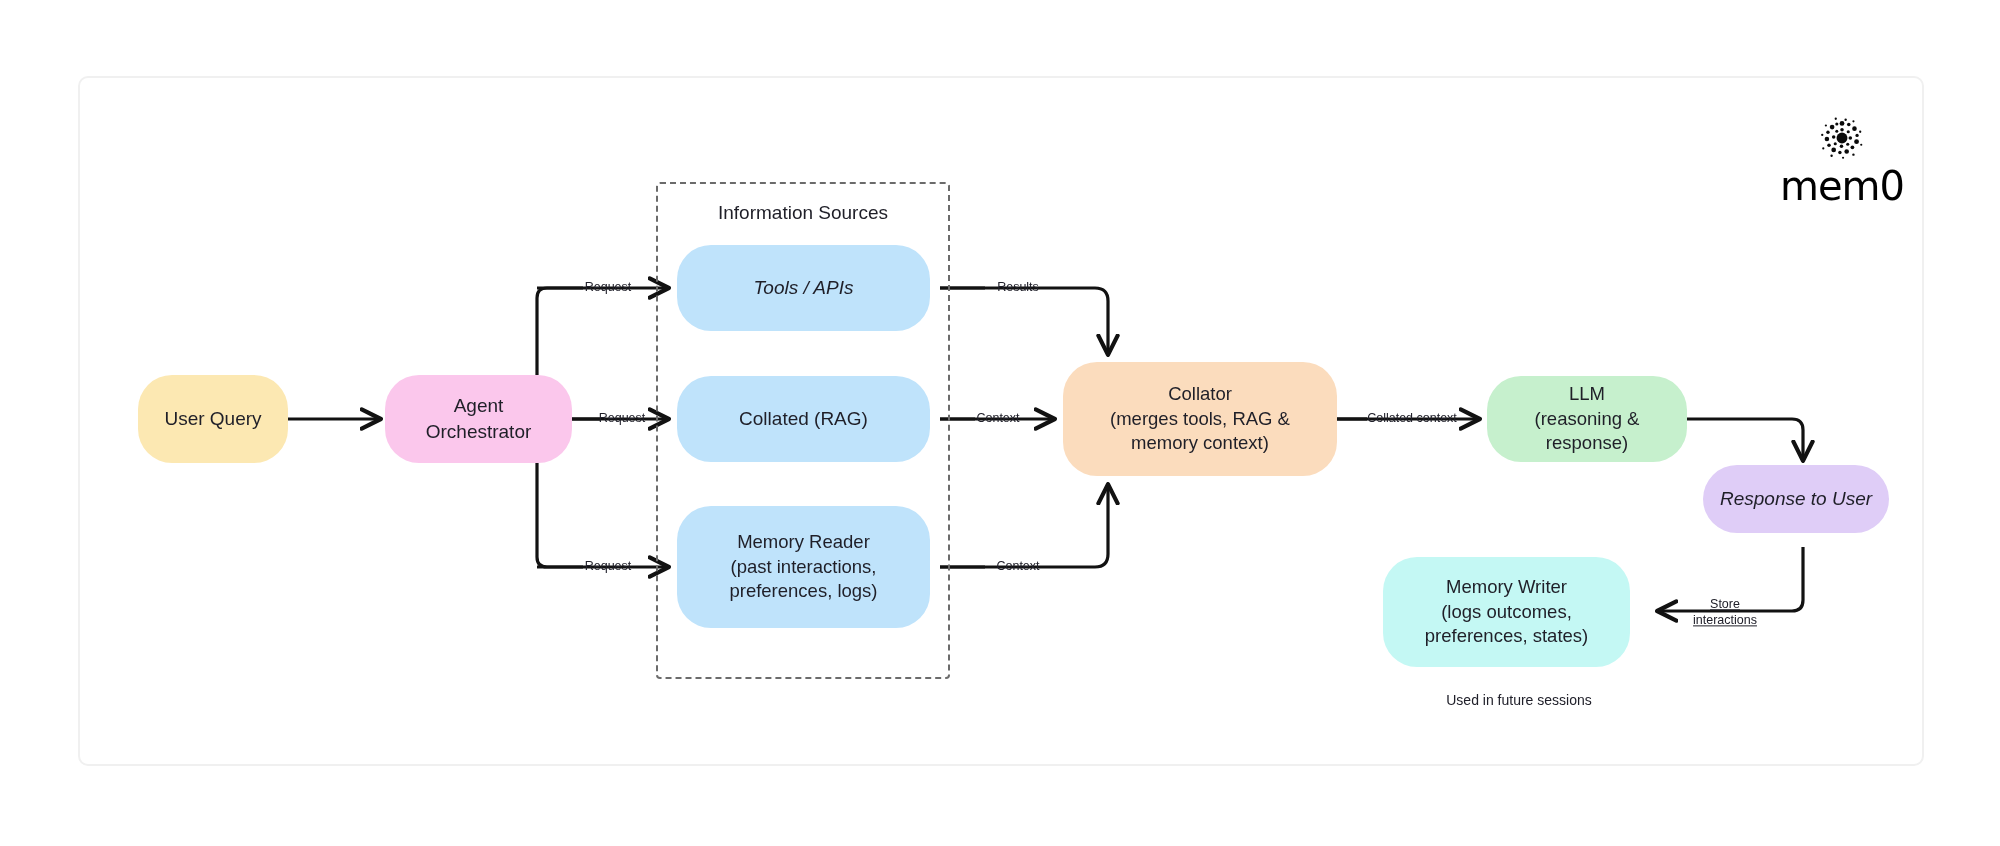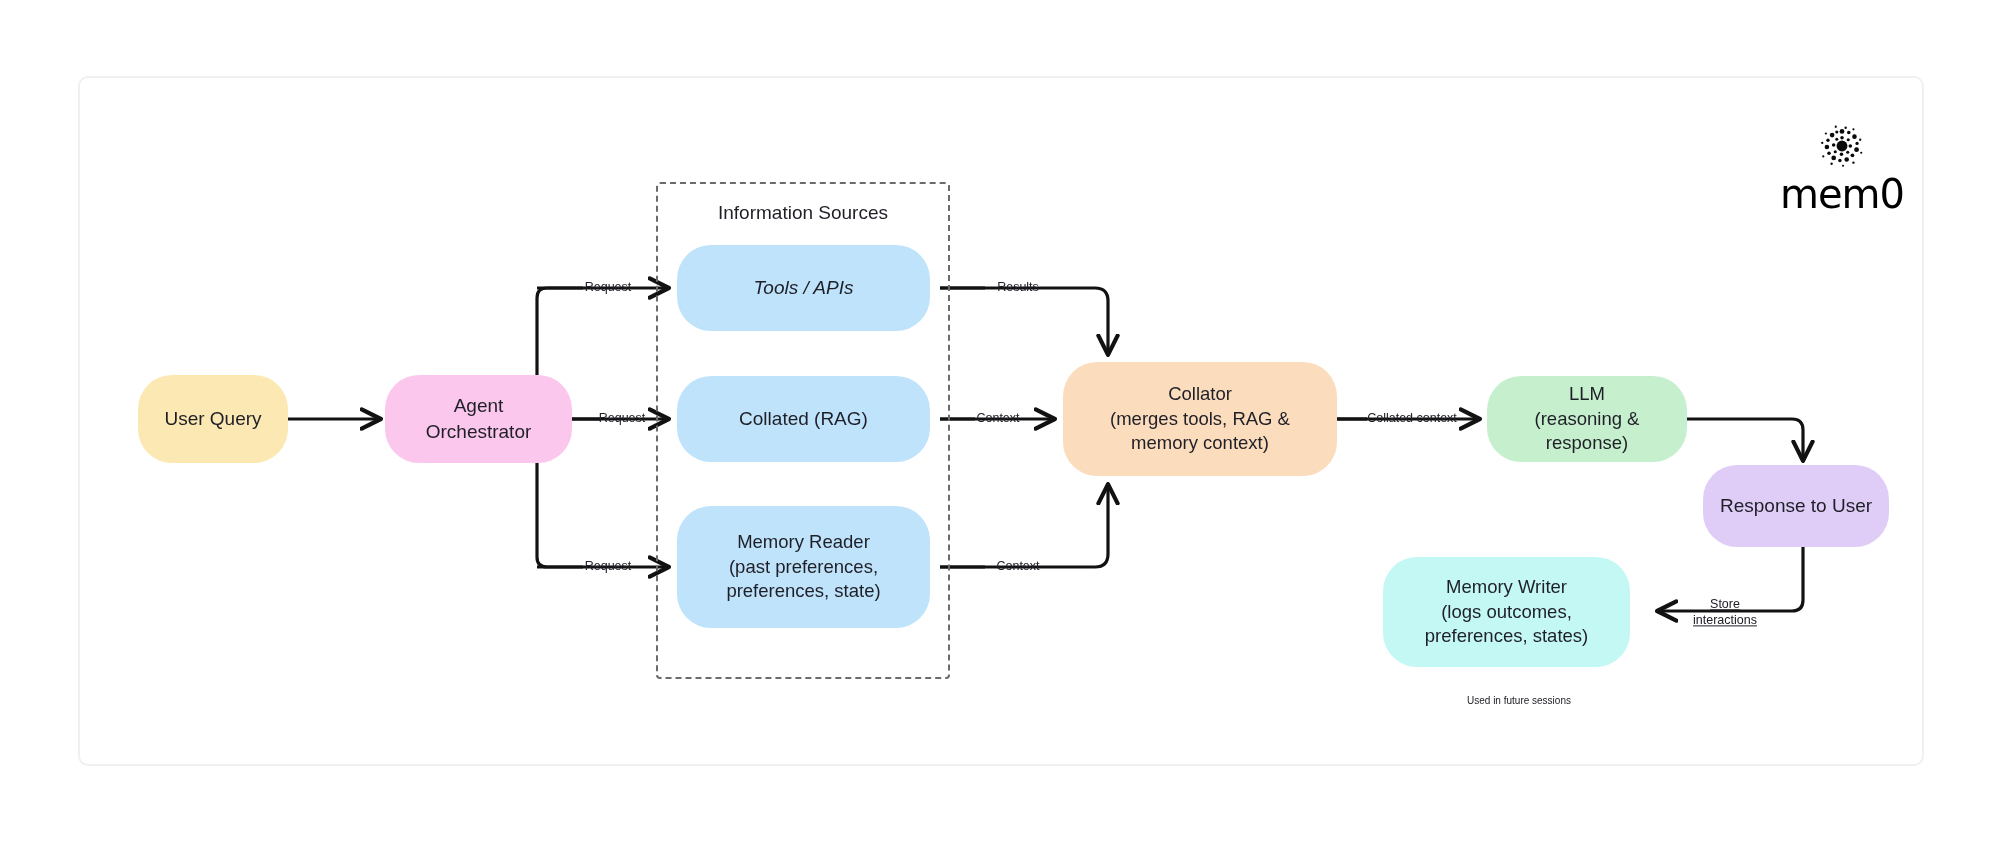--- a/index.html
+++ b/index.html
@@ -87,31 +87,31 @@
     font-size: 12.5px;
     color: #20202a;
     text-align: center;
     line-height: 1.25;
     white-space: pre-line;
     transform: translate(-50%, -50%);
   }
 
   .note-label {
     position: absolute;
-    font-size: 10px;
+    font-size: 14px;
     color: #20202a;
     text-align: center;
     transform: translate(-50%, -50%);
   }
 
   
   #logo {
     position: absolute;
     left: 1782px;
-    top: 120px;
+    top: 112px;
     width: 120px;
     height: 100px;
     display: flex;
     flex-direction: column;
     align-items: center;
   }
   #logo-mark { width: 56px; height: 52px; display: block; }
   #logo-word {
     font-family: "DejaVu Sans", sans-serif;
     font-size: 40px;
@@ -184,34 +184,34 @@
   <div class="node" style="left:677px; top:245px; width:253px; height:86px; background:#bfe3fb;font-style:italic;">
     <span>Tools / APIs</span>
   </div>
 
   <div class="node" style="left:677px; top:376px; width:253px; height:86px; background:#bfe3fb;">
     <span>Collated (RAG)</span>
   </div>
 
   <div class="node node-sm" style="left:677px; top:506px; width:253px; height:122px; background:#bfe3fb;">
     <span>Memory Reader
-(past preferences, preferences, state)</span>
+(past interactions, preferences, logs)</span>
   </div>
 
   <div class="node node-sm" style="left:1063px; top:362px; width:274px; height:114px; background:#fbdcbd;">
     <span>Collator
 (merges tools, RAG &amp; memory context)</span>
   </div>
 
   <div class="node node-sm" style="left:1487px; top:376px; width:200px; height:86px; background:#c6f0cd;">
     <span>LLM
 (reasoning &amp; response)</span>
   </div>
 
-  <div class="node" style="left:1703px; top:465px; width:186px; height:82px; background:#dfcdf7;">
+  <div class="node" style="left:1703px; top:465px; width:186px; height:68px; background:#dfcdf7;font-style:italic;">
     <span>Response to User</span>
   </div>
 
   <div class="node node-sm" style="left:1383px; top:557px; width:247px; height:110px; background:#c4f8f4;">
     <span>Memory Writer
 (logs outcomes, preferences, states)</span>
   </div>
 
   <div class="edge-label" style="left:608px; top:288px;">Request</div>
 

